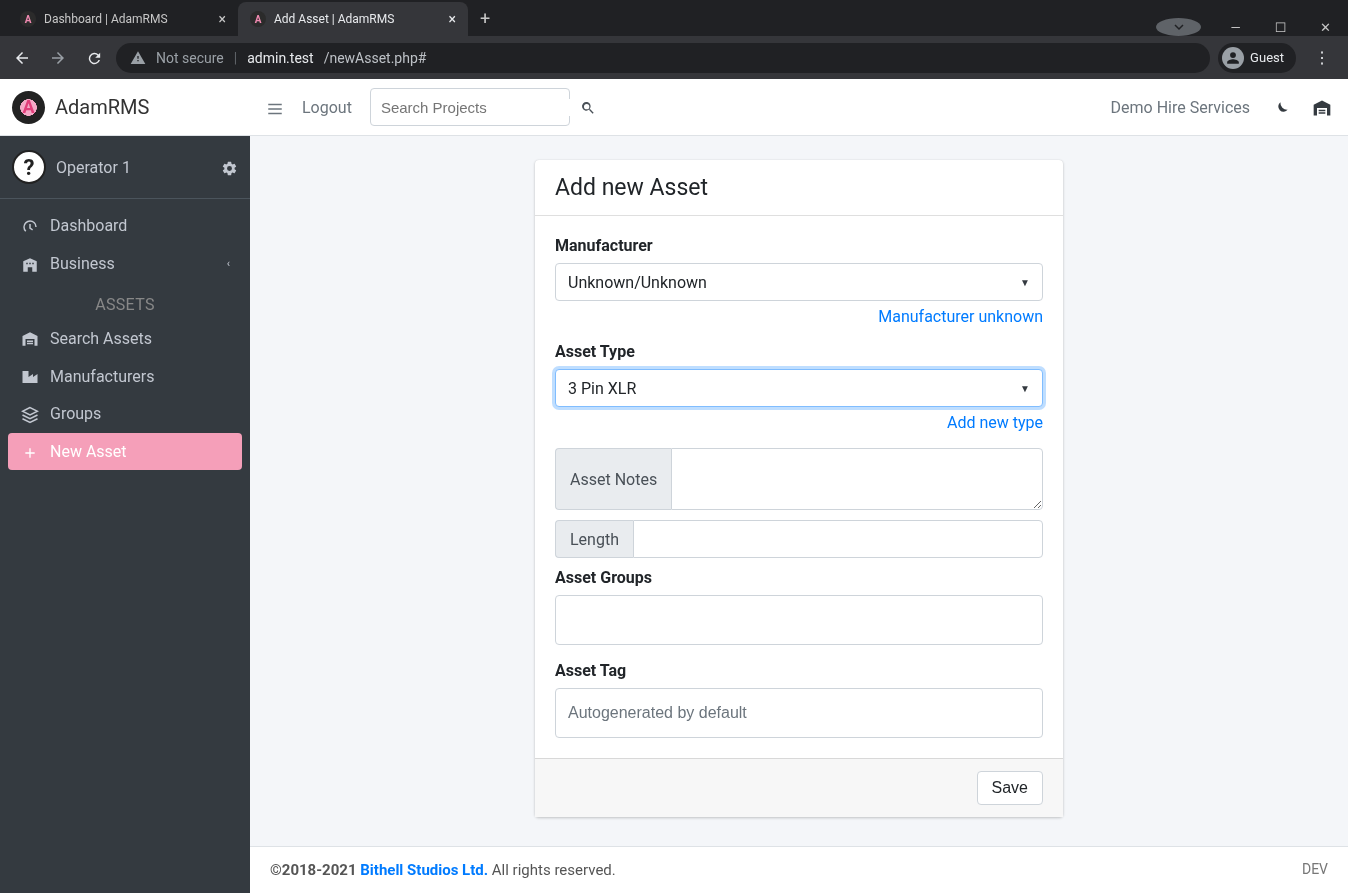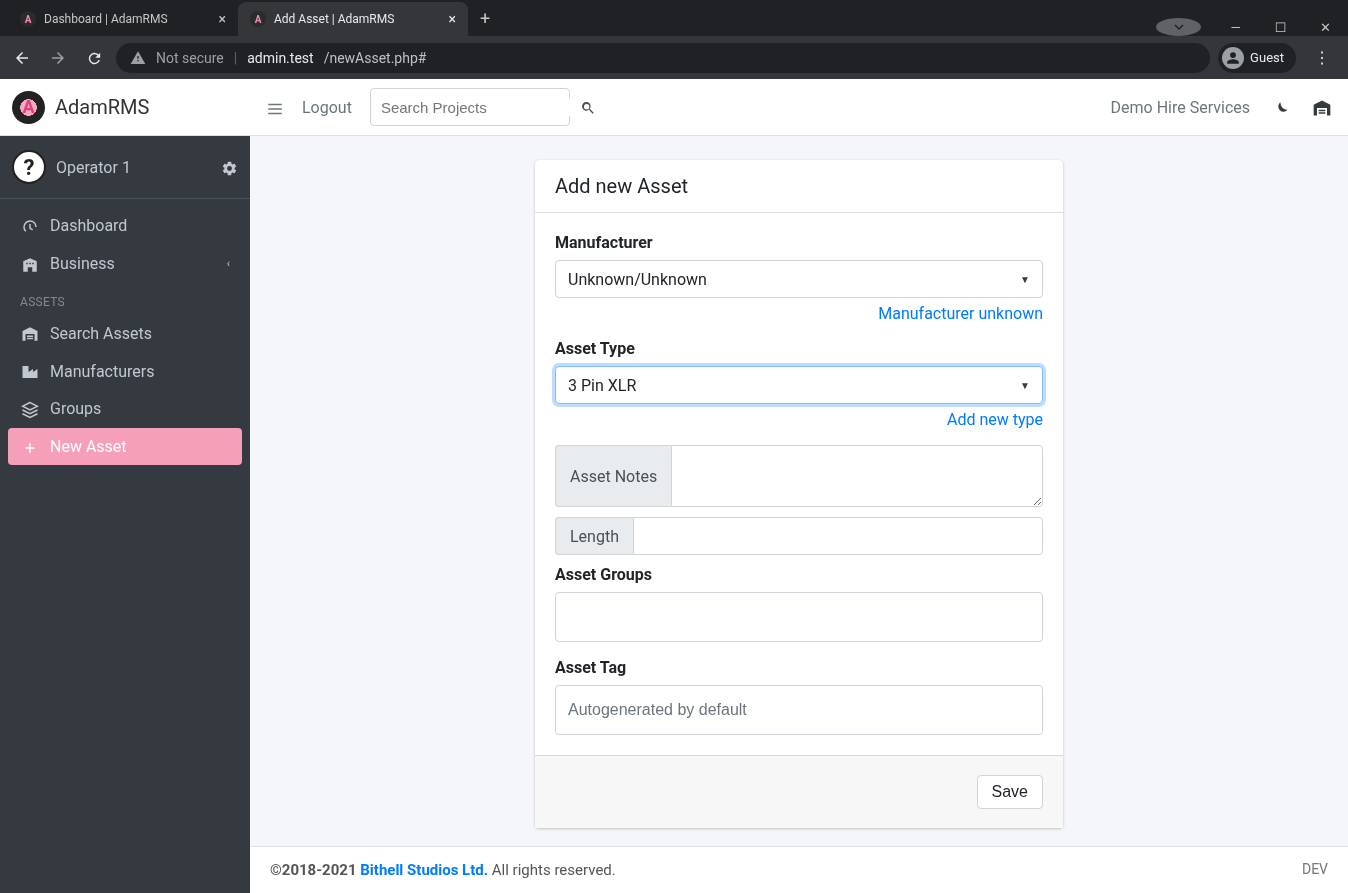--- a/index.html
+++ b/index.html
@@ -40,38 +40,38 @@
 .user-panel { display: flex; align-items: center; padding: 14px 12px; gap: 10px; border-bottom: 1px solid #4b545c; }
 .user-panel .avatar { width: 34px; height: 34px; border-radius: 50%; background: #fff; display: flex; align-items: center; justify-content: center; font-size: 22px; font-weight: bold; color: #222; border: 2px solid #222; }
 .user-panel .name { flex: 1; }
 .user-panel .gear { cursor: pointer; }
 
 .nav { padding: 8px; }
 .nav-item { display: flex; align-items: center; padding: 9px 12px; border-radius: 4px; gap: 10px; cursor: pointer; font-size: 16px; color: #c2c7d0; }
 .nav-item.active { background: #f59fb9; color: #fff; }
 .nav-item .icon { width: 20px; text-align: center; }
 .nav-item .caret { margin-left: auto; font-size: 11px; }
-.nav-header { padding: 12px 12px 6px; font-size: 12px; color: #888; letter-spacing: 0.3px; }
+.nav-header { padding: 12px 12px 6px; font-size: 16px; color: #888; letter-spacing: 0.3px; text-align: center; }
 
 .main { flex: 1; display: flex; flex-direction: column; min-width: 0; }
 .topbar { height: 57px; background: #fff; border-bottom: 1px solid #dee2e6; display: flex; align-items: center; padding: 0 16px; gap: 18px; }
 .hamburger { cursor: pointer; color: #6c757d; font-size: 18px; }
 .logout-link { color: #6c757d; cursor: pointer; }
 .search-box { display: flex; align-items: center; border: 1px solid #ced4da; border-radius: 4px; height: 38px; width: 200px; padding: 0 10px; }
 .search-box input { border: none; outline: none; flex: 1; font-size: 15px; color: #495057; }
 .search-box .mag { color: #495057; cursor: pointer; }
 .topbar-right { margin-left: auto; display: flex; align-items: center; gap: 22px; color: #6c757d; }
 .topbar-right .svc { cursor: pointer; }
 .topbar-right .ticon { cursor: pointer; font-size: 18px; }
 
 .content { flex: 1; overflow-y: auto; padding: 24px; }
 .card { max-width: 528px; margin: 0 auto; background: #fff; border-radius: 4px; box-shadow: 0 0 1px rgba(0,0,0,.125), 0 1px 3px rgba(0,0,0,.2); }
-.card-header { padding: 14px 20px; border-bottom: 1px solid rgba(0,0,0,.125); font-size: 20px; }
+.card-header { padding: 14px 20px; border-bottom: 1px solid rgba(0,0,0,.125); font-size: 23px; }
 .card-body { padding: 20px; }
-.card-footer { padding: 19px 20px; border-top: 1px solid rgba(0,0,0,.125); background: #f7f7f7; text-align: right; }
+.card-footer { padding: 12px 20px; border-top: 1px solid rgba(0,0,0,.125); background: #f7f7f7; text-align: right; }
 
 .form-group { margin-bottom: 16px; }
 .form-label { font-weight: 700; display: block; margin-bottom: 8px; }
 .form-select { width: 100%; height: 38px; border: 1px solid #ced4da; border-radius: 4px; padding: 0 12px; font-size: 16px; color: #212529; background: #fff; display: flex; align-items: center; justify-content: space-between; cursor: pointer; }
 .form-select.focused { border-color: #80bdff; box-shadow: 0 0 0 3px rgba(0,123,255,.25); outline: none; }
 .form-select .caret { font-size: 10px; color: #343a40; }
 .helper-link { text-align: right; margin-top: 6px; }
 .helper-link a { color: #007bff; text-decoration: none; cursor: pointer; }
 
 .input-group { display: flex; margin-bottom: 10px; }

